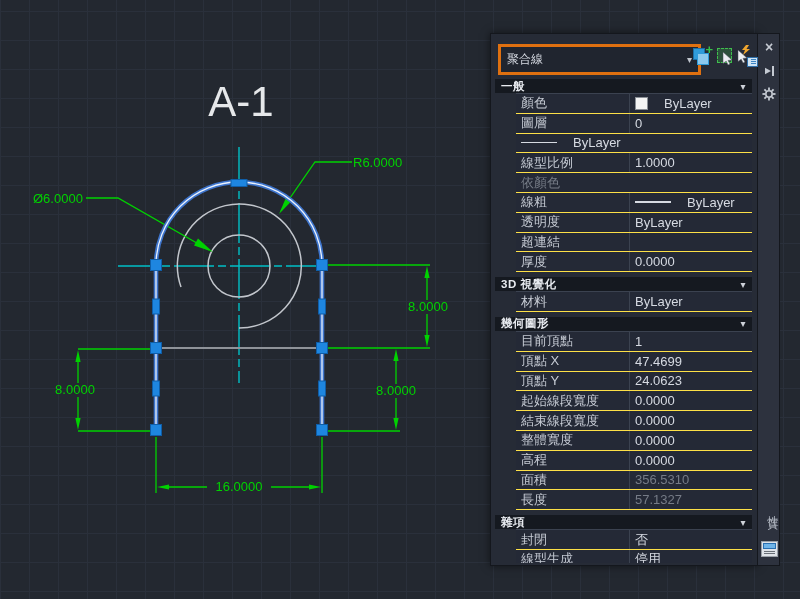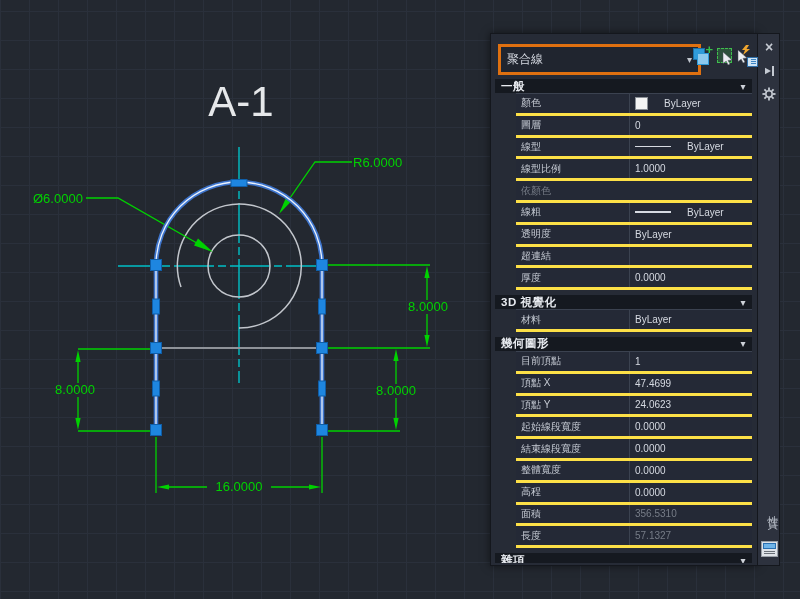--- a/index.html
+++ b/index.html
@@ -45,21 +45,21 @@
   .palicon .l1,.palicon .l2{position:absolute;left:2px;right:2px;height:1px;background:#6a7078;}
   .palicon .l1{bottom:4px;} .palicon .l2{bottom:2px;}
 
   #sections{position:absolute;left:0;right:0;top:45px;bottom:2px;overflow:hidden;}
   .psection{height:14px;margin:0 5px 0 4px;background:#151920;color:#e8ebf0;
     font-size:11.5px;font-weight:bold;display:flex;align-items:center;padding:0 6px;letter-spacing:.5px;}
   .psection + .rows{margin-top:0;}
   .psection.gap{margin-top:5px;}
   .psection .chev{margin-left:auto;font-size:10px;color:#ced2d9;font-weight:normal;}
   .rows{margin:0 5px 0 25px;border-top:1px solid #3b4250;}
-  .prow{height:18.8px;display:flex;border-bottom:3px solid #fde047;background:#242936;font-size:10px;}
+  .prow{height:18.8px;display:flex;border-bottom:1px solid #fde047;background:#242936;font-size:13px;}
   .plabel{width:114px;border-right:1px solid #3b4250;color:#c6cbd4;display:flex;align-items:center;padding-left:5px;box-sizing:border-box;white-space:nowrap;overflow:hidden;}
   .pvalue{flex:1;color:#d6dae2;display:flex;align-items:center;padding-left:5px;gap:16px;white-space:nowrap;overflow:hidden;}
   .pvalue.dim{color:#767c87;}
   .swatch{width:11px;height:11px;background:#f4f4f4;border:1px solid #8a8f96;display:inline-block;}
   .linesample{display:inline-block;width:36px;height:0;border-top:1.5px solid #d6dae2;}
   .linesample.thick{border-top-width:2.5px;}
 </style>
 </head>
 <body>
 
@@ -186,21 +186,20 @@
               <span>ByLayer</span>
             </div>
         </div>
         <div class="prow">
           <div class="plabel">圖層</div>
           <div class="pvalue">
               <span>0</span>
             </div>
         </div>
         <div class="prow">
-          <div class="plabel">線型</div>
           <div class="pvalue">
               <span class="linesample"></span>
               <span>ByLayer</span>
             </div>
         </div>
         <div class="prow">
           <div class="plabel">線型比例</div>
           <div class="pvalue">
               <span>1.0000</span>
             </div>

